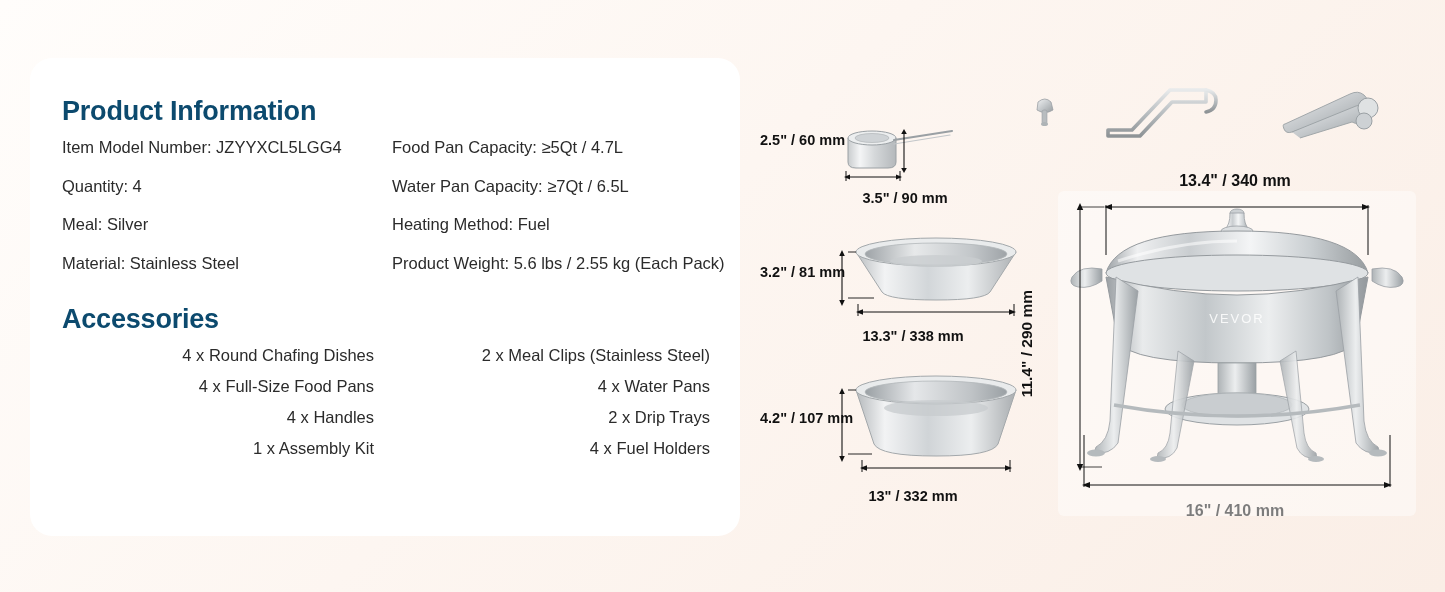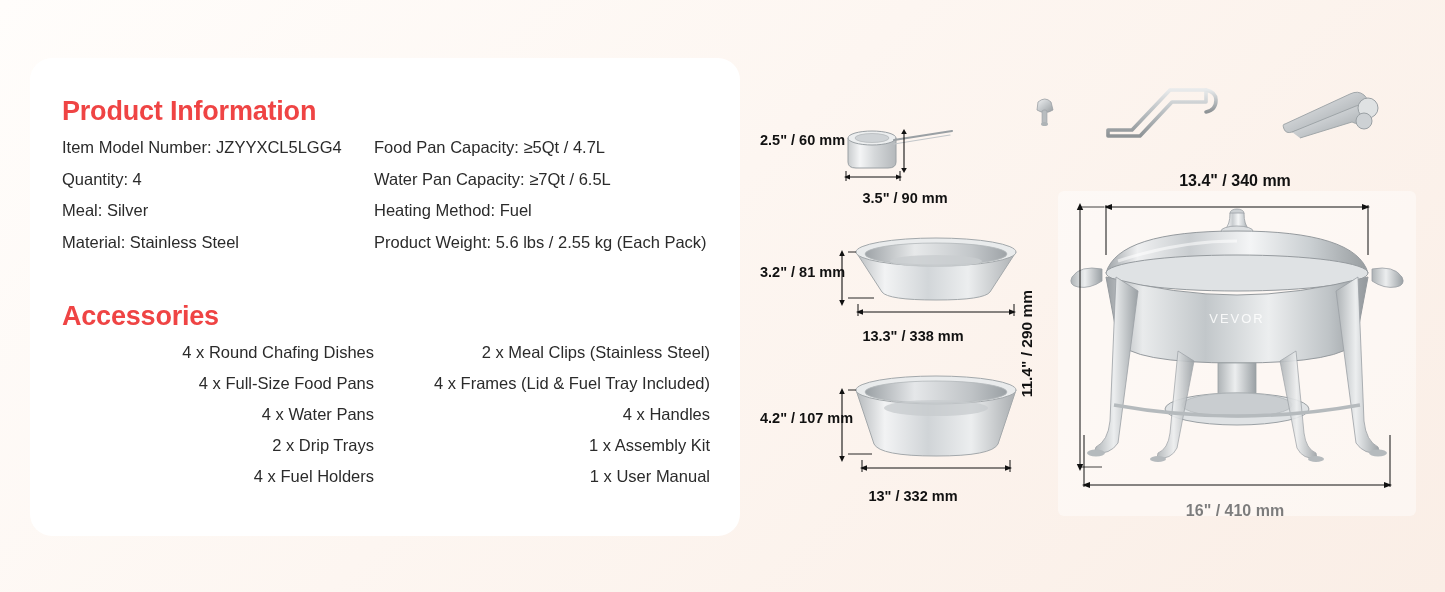--- a/index.html
+++ b/index.html
@@ -19,31 +19,32 @@
     position: absolute;
     left: 30px; top: 58px;
     width: 710px; height: 478px;
     background: #ffffff;
     border-radius: 22px;
     padding: 38px 30px 0 32px;
   }
   .section-title {
     font-size: 27px;
     font-weight: bold;
-    color: #ef4444;
+    color: #0c4a6e;
     margin: 0 0 10px 0;
     letter-spacing: -0.2px;
   }
-  .section-title.accessories { margin-top: 48px; }
+  .section-title.accessories { margin-top: 30px; }
 
   .spec-grid {
     display: grid;
     grid-template-columns: 312px auto;
     row-gap: 11px;
     column-gap: 0px;
+    gap: 18px;
   }
   .spec-grid .cell,
   .acc-grid .cell {
     font-size: 16.5px;
     color: #2b2b2b;
     line-height: 1.25;
     white-space: nowrap;
   }
   .acc-grid {
     display: grid;
@@ -138,27 +139,25 @@
     <div class="cell">Material: Stainless Steel</div>
     <div class="cell">Product Weight: 5.6 lbs / 2.55 kg (Each Pack)</div>
   </div>
 
   <h2 class="section-title accessories">Accessories</h2>
 
   <div class="acc-grid">
     <div class="cell">4 x Round Chafing Dishes</div>
     <div class="cell">2 x Meal Clips (Stainless Steel)</div>
     <div class="cell">4 x Full-Size Food Pans</div>
-    <div class="cell">4 x Frames (Lid &amp; Fuel Tray Included)</div>
     <div class="cell">4 x Water Pans</div>
     <div class="cell">4 x Handles</div>
     <div class="cell">2 x Drip Trays</div>
     <div class="cell">1 x Assembly Kit</div>
     <div class="cell">4 x Fuel Holders</div>
-    <div class="cell">1 x User Manual</div>
   </div>
 </div>
 
 <div class="mid-col">
 
   <div class="fuel-group">
     <div class="dim-label fuel-left-label">2.5" / 60 mm</div>
 
     <div class="fuel-drawing">
       <svg width="130" height="60" viewBox="0 0 130 60">

